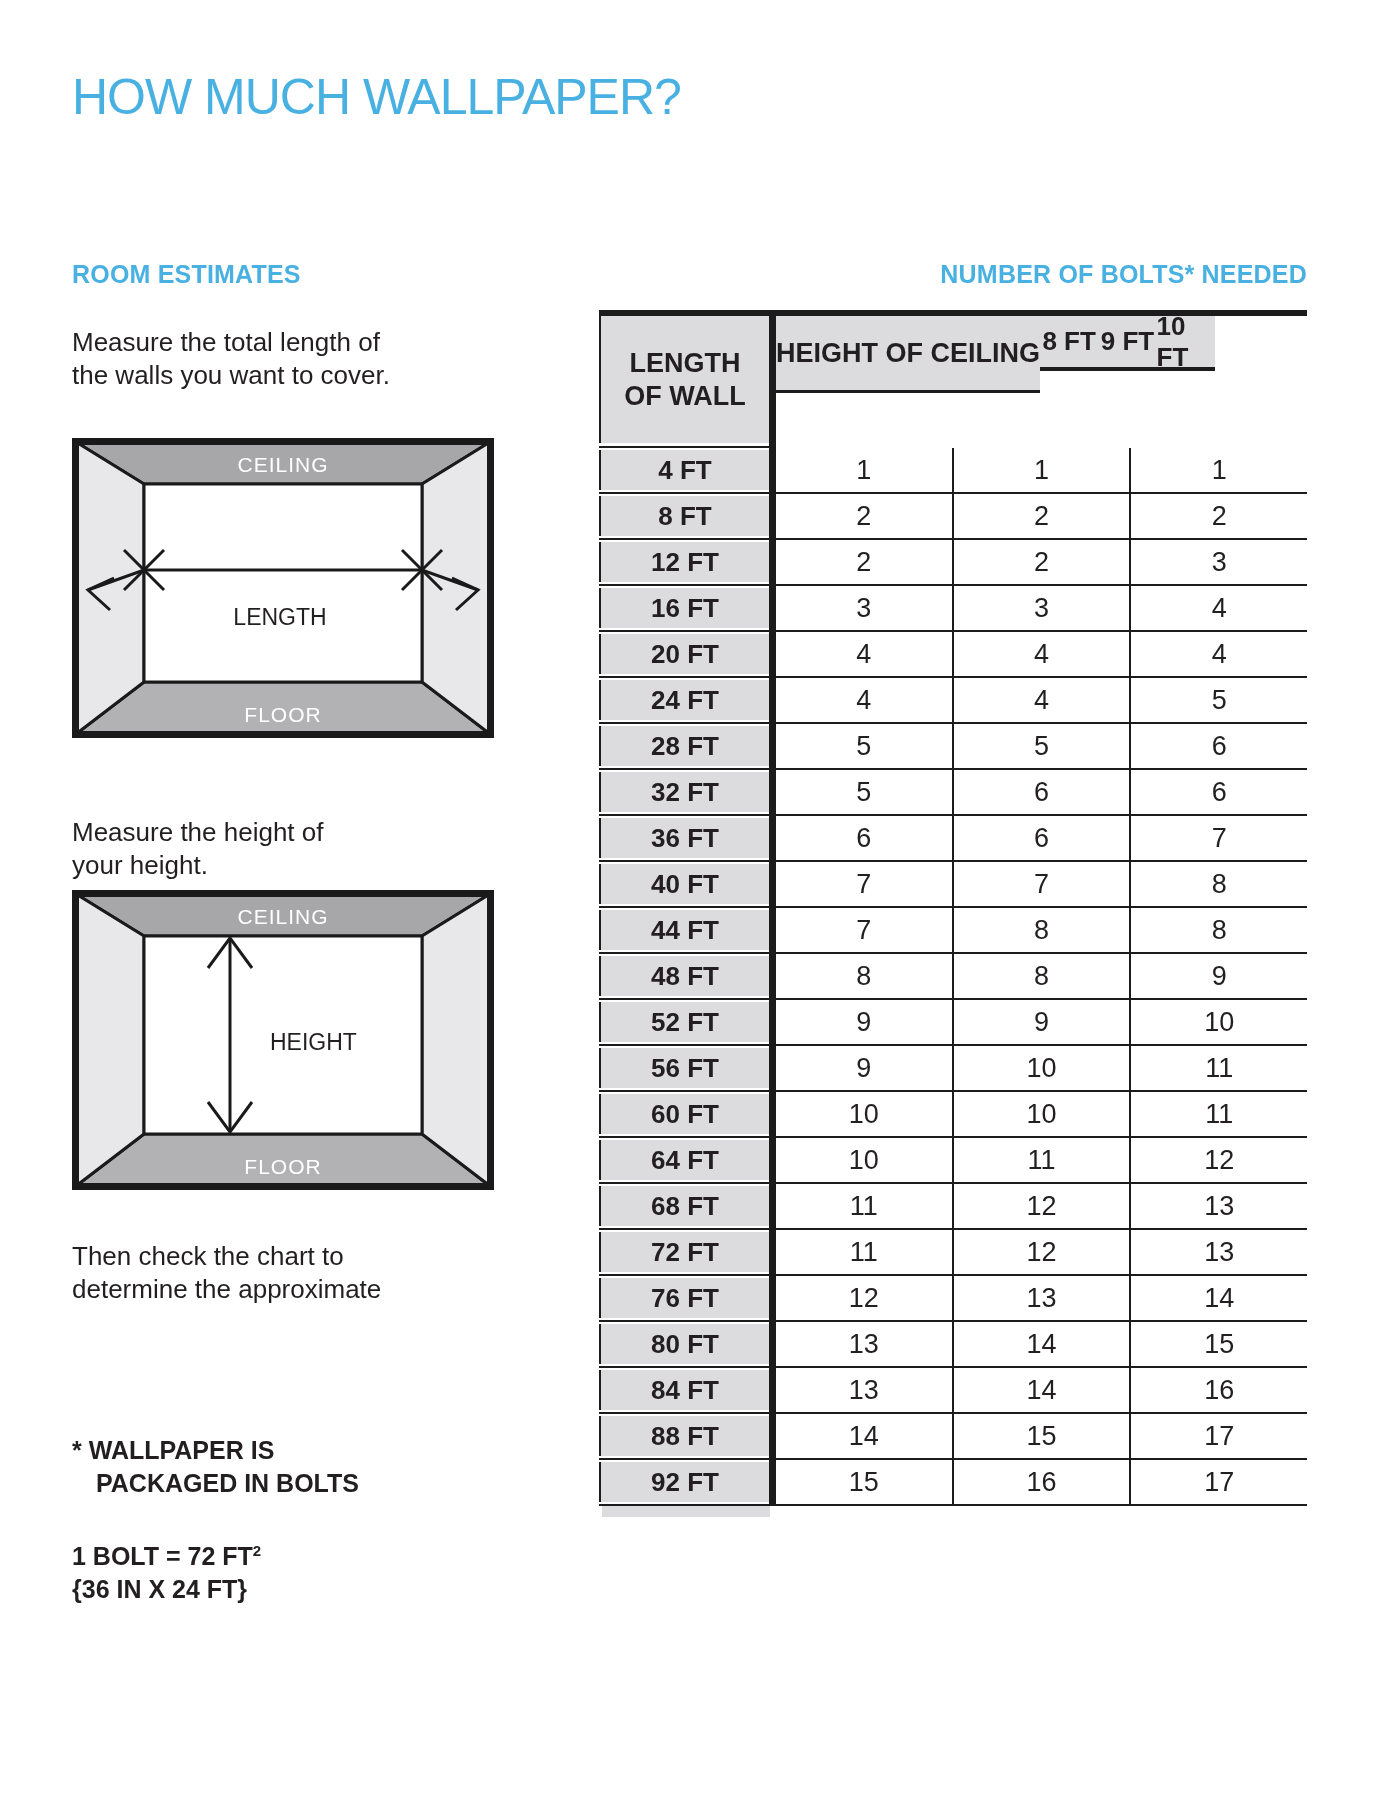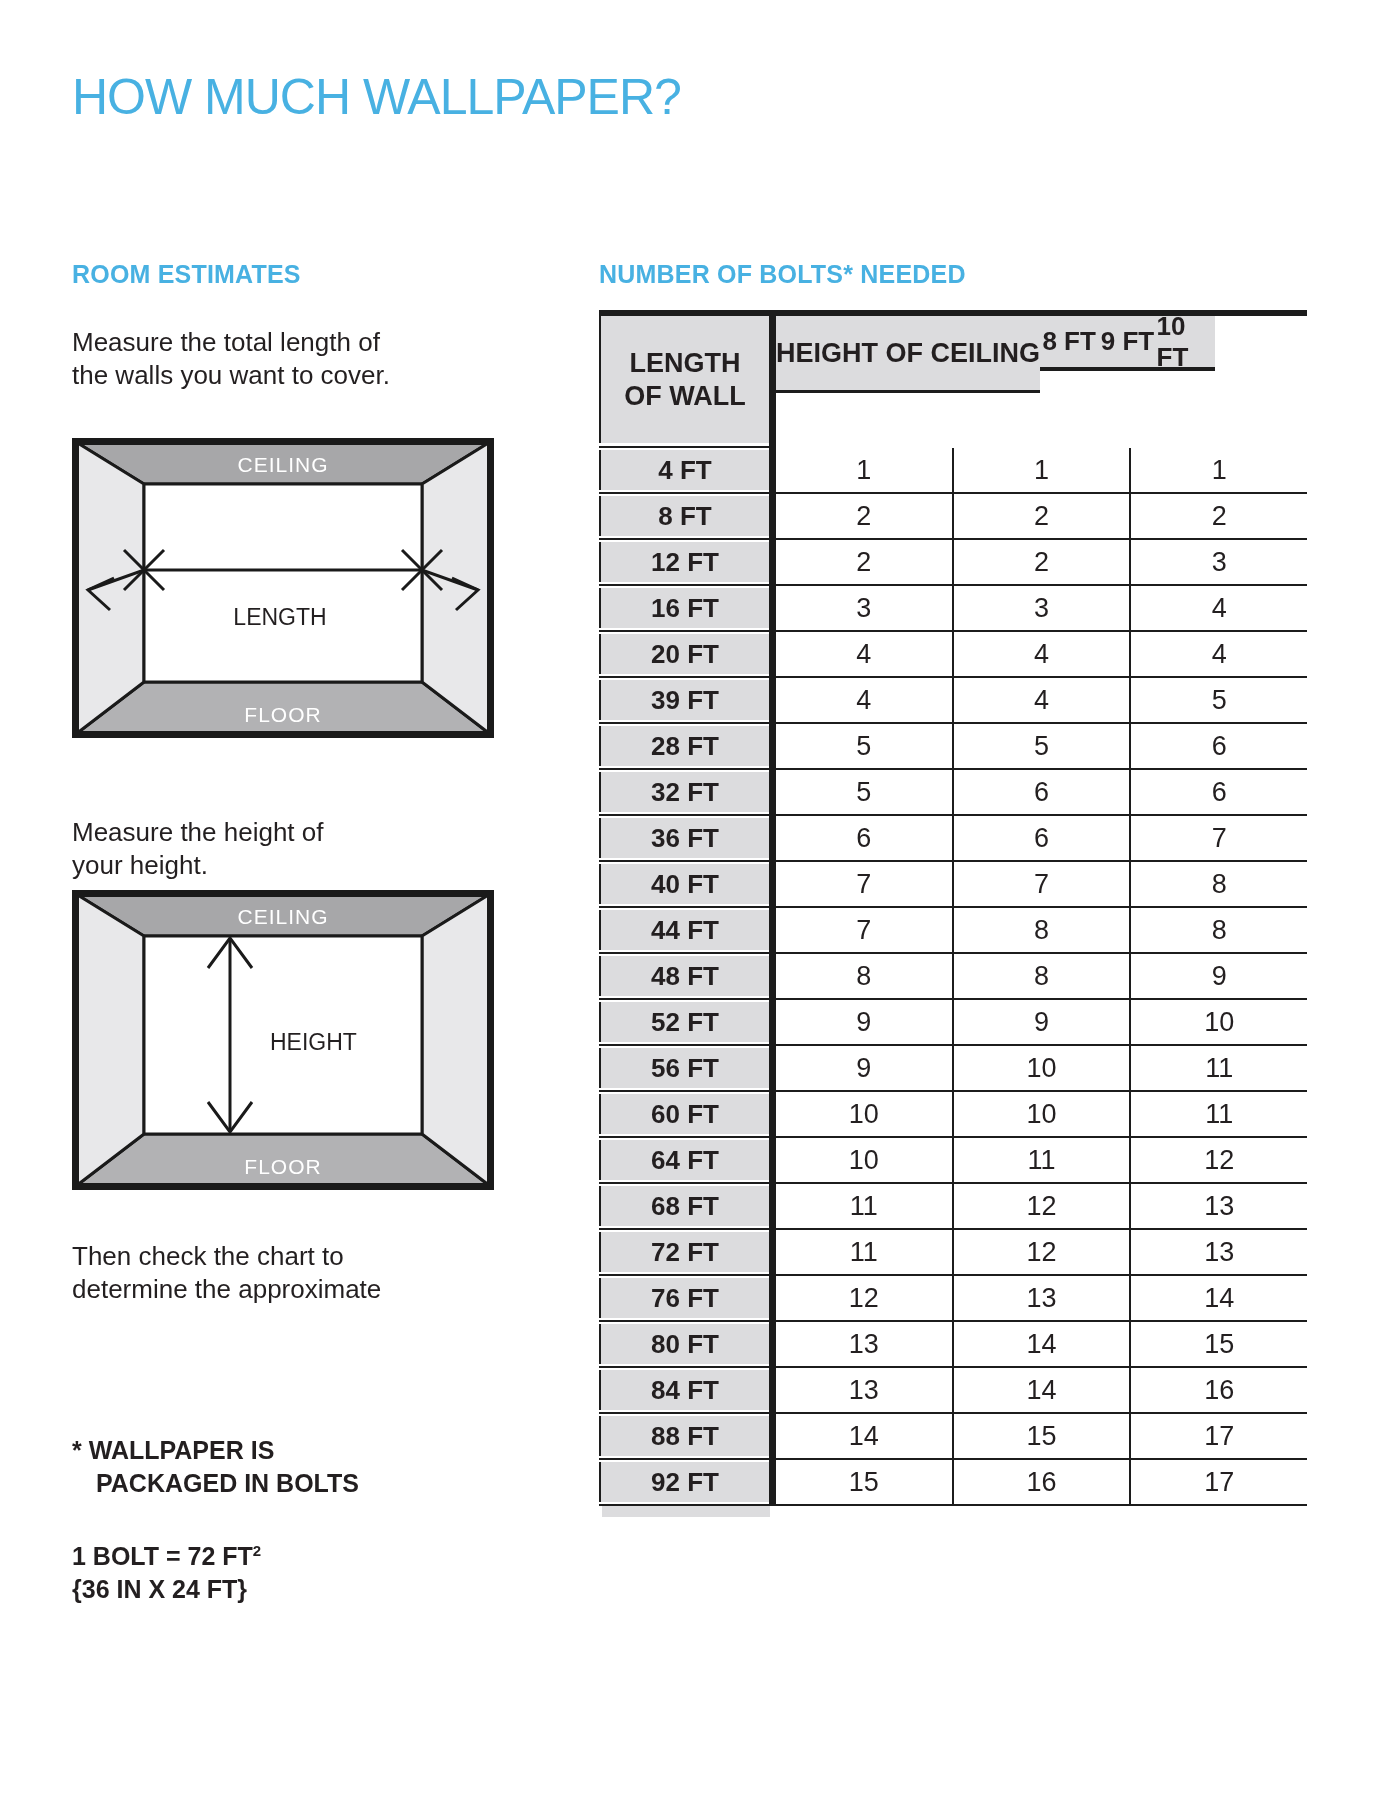--- a/index.html
+++ b/index.html
@@ -9,21 +9,21 @@
   }
   .abs{position:absolute;}
   .page-title{
     left:72px;top:68px;font-size:50px;font-weight:normal;letter-spacing:-1px;
     color:#48b1e2;white-space:nowrap;
   }
   .section-head{
     font-size:25px;font-weight:bold;color:#48b1e2;letter-spacing:0.2px;white-space:nowrap;
   }
   .room-estimates{left:72px;top:260px;}
-  .bolts-needed{left:599px;top:260px;width:708px;text-align:left;}
+  .bolts-needed{left:599px;top:260px;width:708px;text-align:right;}
   .body-text{font-size:26px;line-height:33px;color:#231f20;}
   .p1{left:72px;top:326px;}
   .p2{left:72px;top:816px;}
   .p3{left:72px;top:1240px;}
   .foot{left:72px;top:1434px;font-size:25px;line-height:33px;font-weight:bold;white-space:nowrap;}
   .foot .indent{padding-left:24px;display:block;}
   .boltspec{left:72px;top:1534px;font-size:25px;line-height:33px;font-weight:bold;white-space:nowrap;}
   .boltspec sup{font-size:15px;vertical-align:super;}
   .diagram{left:72px;width:422px;height:300px;}
   .d1{top:438px;}
@@ -193,21 +193,21 @@
         <div class="lwrap">
           <div class="lcell">20 FT</div>
         </div>
         <div class="vsep"></div>
         <div class="dcell">4</div>
         <div class="dcell">4</div>
         <div class="dcell">4</div>
       </div>
       <div class="trow">
         <div class="lwrap">
-          <div class="lcell">39 FT</div>
+          <div class="lcell">24 FT</div>
         </div>
         <div class="vsep"></div>
         <div class="dcell">4</div>
         <div class="dcell">4</div>
         <div class="dcell">5</div>
       </div>
       <div class="trow">
         <div class="lwrap">
           <div class="lcell">28 FT</div>
         </div>

